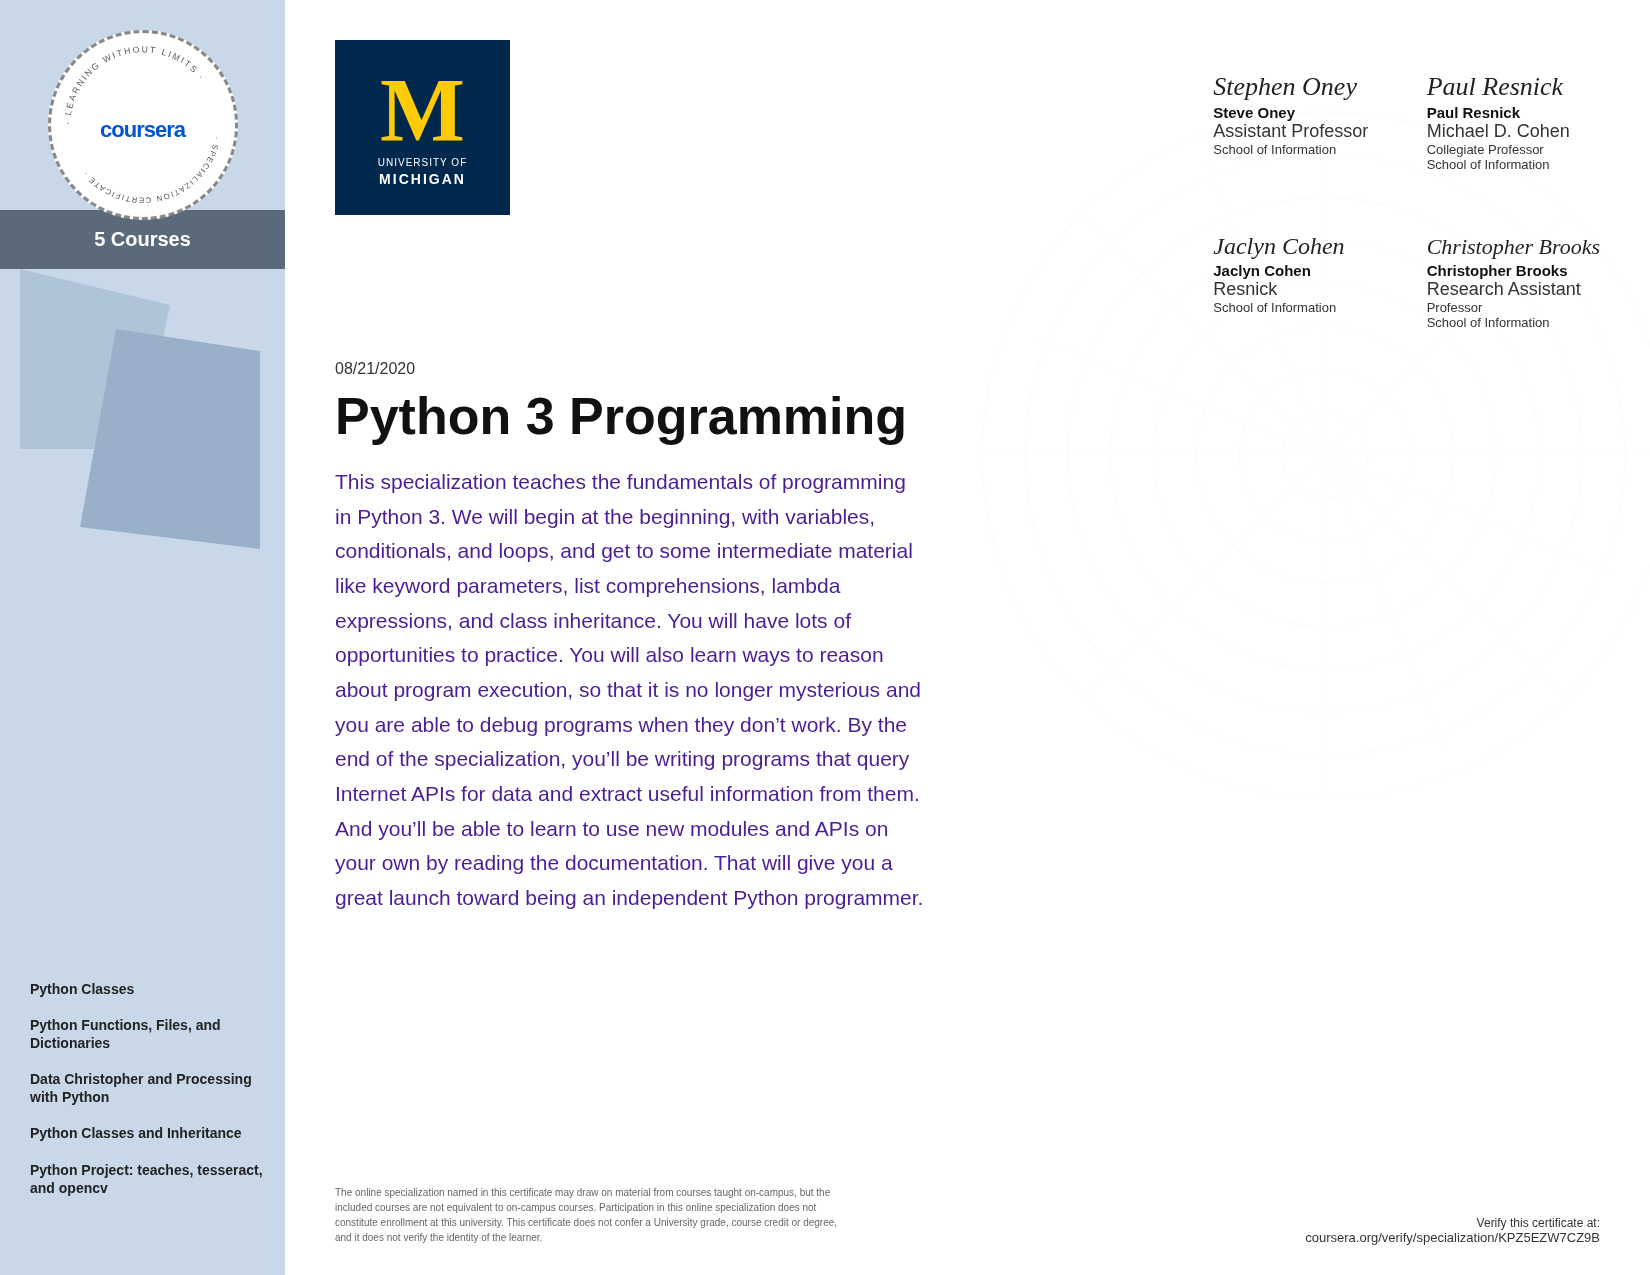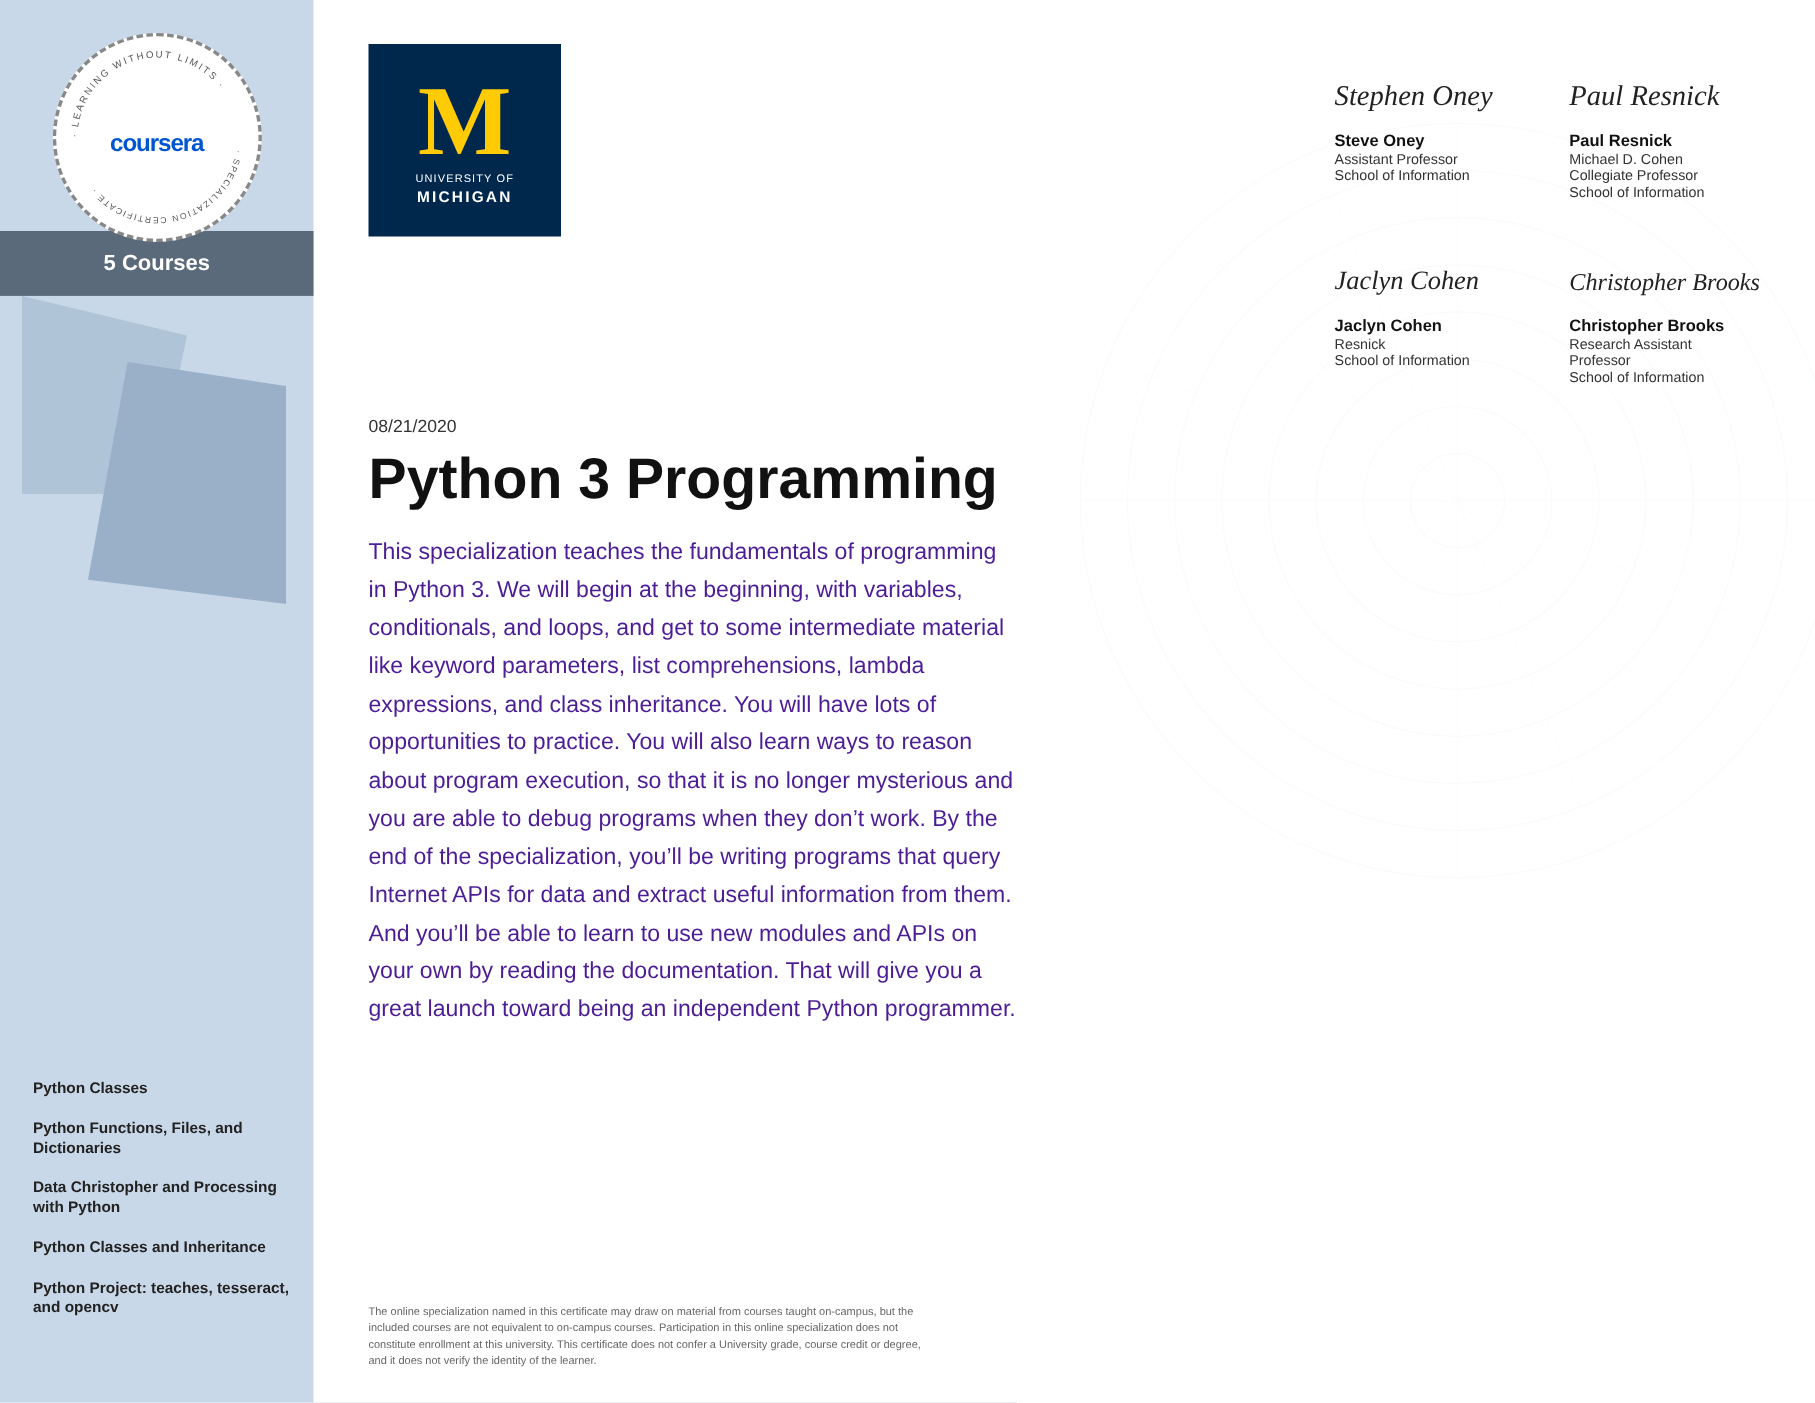--- a/index.html
+++ b/index.html
@@ -155,24 +155,24 @@
       height: 55px;
       display: flex;
       align-items: center;
       line-height: 1;
     }
 
     .sig-name {
       font-size: 15px;
       font-weight: bold;
       color: #111;
-      margin-top: 20px;
+      margin-top: 4px;
     }
     .sig-title {
-      font-size: 13px;
+      font-size: 18px;
       color: #333;
     }
     .sig-dept {
       font-size: 13px;
       color: #333;
     }
 
     
     .cert-date {
       font-size: 16px;
@@ -376,14 +376,18 @@
   <div class="cert-date">08/21/2020</div>
 
 
 
   <div class="cert-course-title">Python 3 Programming</div>
 
   <div class="cert-description">This specialization teaches the fundamentals of programming in Python 3. We will begin at the beginning, with variables, conditionals, and loops, and get to some intermediate material like keyword parameters, list comprehensions, lambda expressions, and class inheritance. You will have lots of opportunities to practice. You will also learn ways to reason about program execution, so that it is no longer mysterious and you are able to debug programs when they don’t work. By the end of the specialization, you’ll be writing programs that query Internet APIs for data and extract useful information from them. And you’ll be able to learn to use new modules and APIs on your own by reading the documentation. That will give you a great launch toward being an independent Python programmer.</div>
 
   <div class="cert-footer">
     <div class="cert-disclaimer">The online specialization named in this certificate may draw on material from courses taught on-campus, but the included courses are not equivalent to on-campus courses. Participation in this online specialization does not constitute enrollment at this university. This certificate does not confer a University grade, course credit or degree, and it does not verify the identity of the learner.</div>
+    <div class="cert-verify">
+      <div>Verify this certificate at:</div>
+      <div class="cert-verify-url">coursera.org/verify/specialization/KPZ5EZW7CZ9B</div>
+    </div>
   </div>
 </div>
 
 </body></html>

